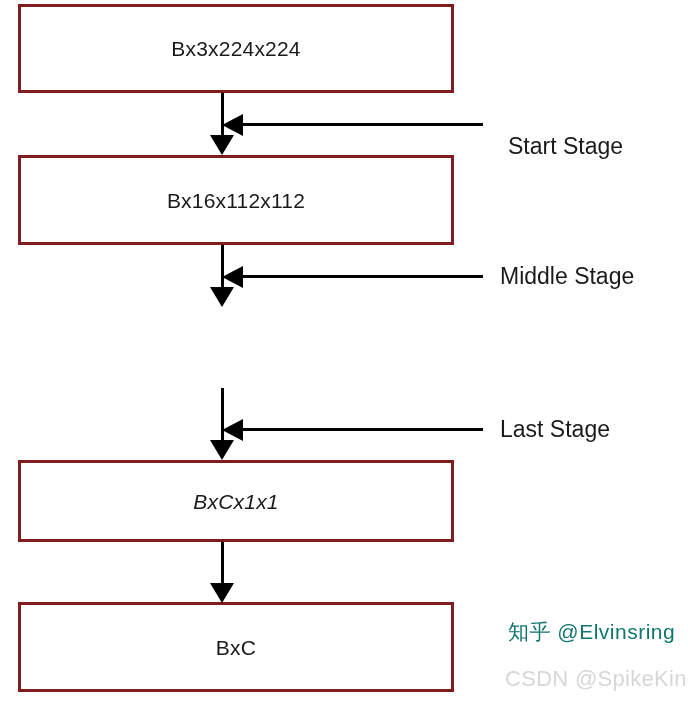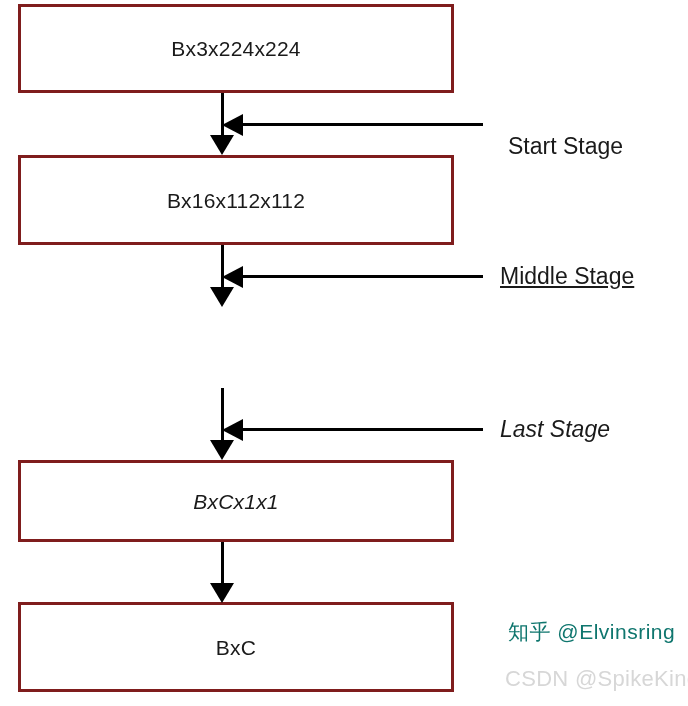--- a/index.html
+++ b/index.html
@@ -102,22 +102,22 @@
   
   .stage-label {
     position: absolute;
     font-family: "Liberation Sans", sans-serif;
     font-size: 23px;
     color: #1a1a1a;
     white-space: nowrap;
     line-height: 1;
   }
   #stage-label-0 { left: 508px; top: 113px; margin-top: 22px; }
-  #stage-label-1 { left: 500px; top: 265px; text-decoration: underline; }
-  #stage-label-2 { left: 500px; top: 418px; font-style: italic; }
+  #stage-label-1 { left: 500px; top: 265px; }
+  #stage-label-2 { left: 500px; top: 418px; }
 
   
   .watermark {
     position: absolute;
     white-space: nowrap;
     font-family: "Liberation Sans", sans-serif;
     pointer-events: none;
     user-select: none;
   }
   #watermark-zhihu {

